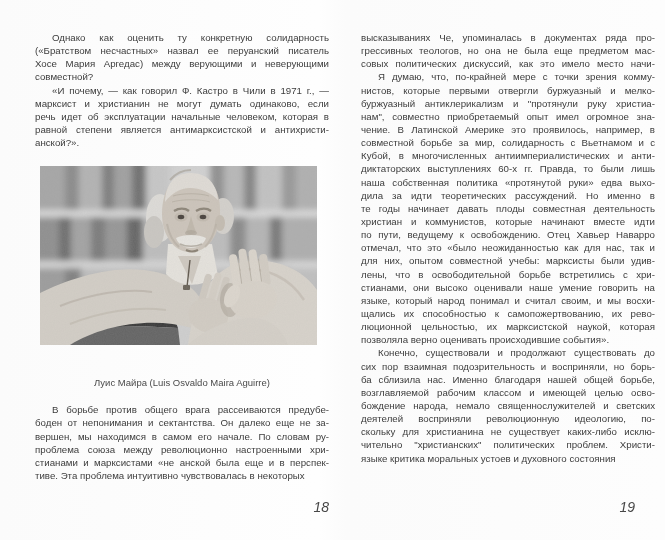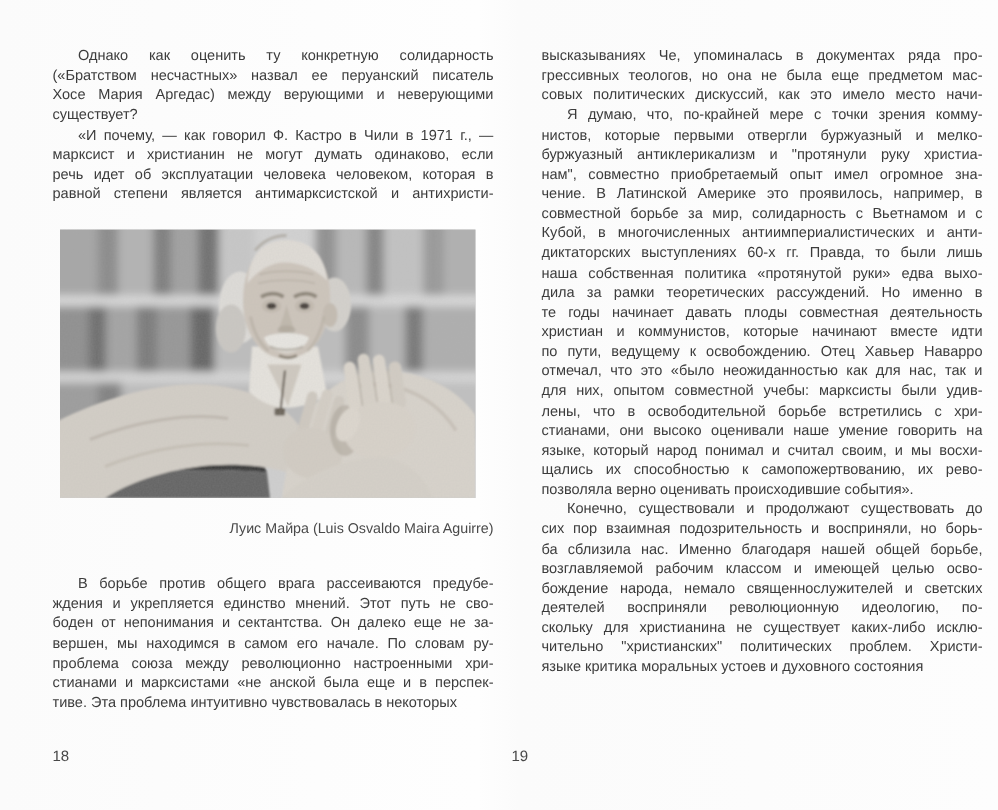--- a/index.html
+++ b/index.html
@@ -19,49 +19,50 @@
     font-size:9.7px;line-height:13.15px;height:13.15px;overflow:hidden;
     text-align:justify;text-align-last:justify;
     color:#3c3c3c;
   }
   .line.last{text-align-last:left;}
   .line.indent{text-indent:17px;}
   figure{margin:0;padding:0;}
   .photo-wrap{margin:17px 0 0 5px;width:277px;height:179px;overflow:hidden;background:#bdbdbd;}
   .photo-wrap svg{display:block;}
   figcaption{
-    margin-top:15px;width:294px;text-align:right;
+    margin-top:32px;width:294px;text-align:center;
     font-size:9.5px;color:#4a4a4a;line-height:12px;
   }
-  .text-bottom{margin-top:24px;}
+  .text-bottom{margin-top:14px;}
   .pagenum{
-    position:absolute;top:499px;width:294px;text-align:left;
-    font-size:10px;color:#474747;
+    position:absolute;top:499px;width:294px;text-align:right;
+    font-size:14px;color:#474747;font-style:italic;
   }
   .pagenum-left{left:35px;}
   .pagenum-right{left:341px;}
 </style>
 </head>
 <body>
 
 <div class="spread">
 
   <div class="page page-left">
     <div class="text-top">
         <div class="para">
           <div class="line indent">Однако как оценить ту конкретную солидарность</div>
           <div class="line">(«Братством несчастных» назвал ее перуанский писатель</div>
           <div class="line">Хосе Мария Аргедас) между верующими и неверующими</div>
-          <div class="line last">существует?</div>
+          <div class="line last">совместной?</div>
         </div>
         <div class="para">
           <div class="line indent">«И почему, — как говорил Ф. Кастро в Чили в 1971 г., —</div>
           <div class="line">марксист и христианин не могут думать одинаково, если</div>
-          <div class="line">речь идет об эксплуатации человека человеком, которая в</div>
+          <div class="line">речь идет об эксплуатации начальные человеком, которая в</div>
           <div class="line">равной степени является антимарксистской и антихристи-</div>
+          <div class="line last">анской?».</div>
         </div>
       </div>
 
     <figure>
       <div class="photo-wrap">
         <svg width="277" height="179" viewBox="0 0 277 179" xmlns="http://www.w3.org/2000/svg">
           <defs>
             <filter id="bgblur" x="-10%" y="-10%" width="120%" height="120%">
                 <feGaussianBlur stdDeviation="3"></feGaussianBlur>
               </filter>
@@ -180,21 +181,20 @@
 
           <rect width="277" height="179" filter="url(#grain)"></rect>
         </svg>
       </div>
       <figcaption>Луис Майра (Luis Osvaldo Maira Aguirre)</figcaption>
     </figure>
 
     <div class="text-bottom">
         <div class="para">
           <div class="line indent">В борьбе против общего врага рассеиваются предубе-</div>
-          <div class="line">ждения и укрепляется единство мнений. Этот путь не сво-</div>
           <div class="line">боден от непонимания и сектантства. Он далеко еще не за-</div>
           <div class="line">вершен, мы находимся в самом его начале. По словам ру-</div>
           <div class="line">проблема союза между революционно настроенными хри-</div>
           <div class="line">стианами и марксистами «не анской была еще и в перспек-</div>
           <div class="line last">тиве. Эта проблема интуитивно чувствовалась в некоторых</div>
         </div>
       </div>
   </div>
 
   <div class="page page-right">
@@ -207,30 +207,31 @@
         <div class="para">
           <div class="line indent">Я думаю, что, по-крайней мере с точки зрения комму-</div>
           <div class="line">нистов, которые первыми отвергли буржуазный и мелко-</div>
           <div class="line">буржуазный антиклерикализм и "протянули руку христиа-</div>
           <div class="line">нам", совместно приобретаемый опыт имел огромное зна-</div>
           <div class="line">чение. В Латинской Америке это проявилось, например, в</div>
           <div class="line">совместной борьбе за мир, солидарность с Вьетнамом и с</div>
           <div class="line">Кубой, в многочисленных антиимпериалистических и анти-</div>
           <div class="line">диктаторских выступлениях 60-х гг. Правда, то были лишь</div>
           <div class="line">наша собственная политика «протянутой руки» едва выхо-</div>
-          <div class="line">дила за рамки теоретических рассуждений. Но именно в</div>
+          <div class="line">дила за идти теоретических рассуждений. Но именно в</div>
           <div class="line">те годы начинает давать плоды совместная деятельность</div>
           <div class="line">христиан и коммунистов, которые начинают вместе идти</div>
           <div class="line">по пути, ведущему к освобождению. Отец Хавьер Наварро</div>
           <div class="line">отмечал, что это «было неожиданностью как для нас, так и</div>
           <div class="line">для них, опытом совместной учебы: марксисты были удив-</div>
           <div class="line">лены, что в освободительной борьбе встретились с хри-</div>
           <div class="line">стианами, они высоко оценивали наше умение говорить на</div>
           <div class="line">языке, который народ понимал и считал своим, и мы восхи-</div>
           <div class="line">щались их способностью к самопожертвованию, их рево-</div>
+          <div class="line">люционной цельностью, их марксистской наукой, которая</div>
           <div class="line last">позволяла верно оценивать происходившие события».</div>
         </div>
         <div class="para">
           <div class="line indent">Конечно, существовали и продолжают существовать до</div>
           <div class="line">сих пор взаимная подозрительность и восприняли, но борь-</div>
           <div class="line">ба сблизила нас. Именно благодаря нашей общей борьбе,</div>
           <div class="line">возглавляемой рабочим классом и имеющей целью осво-</div>
           <div class="line">бождение народа, немало священнослужителей и светских</div>
           <div class="line">деятелей восприняли революционную идеологию, по-</div>
           <div class="line">скольку для христианина не существует каких-либо исклю-</div>

